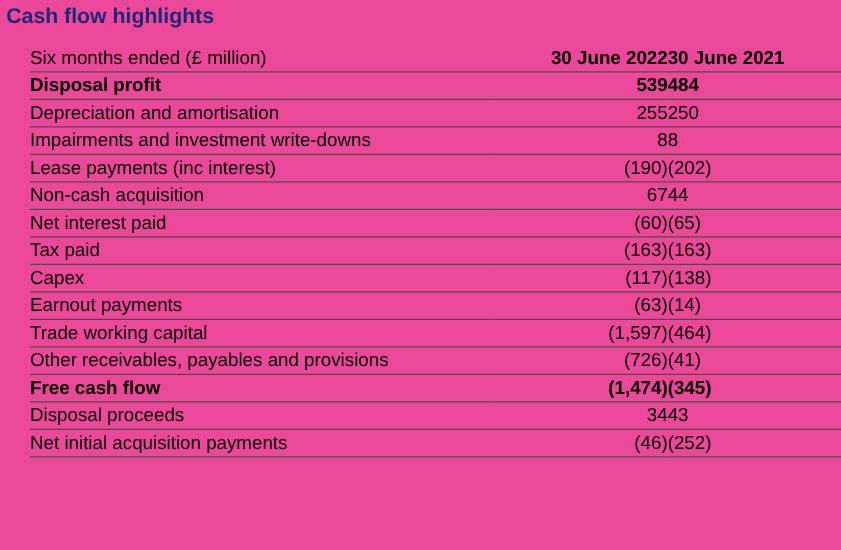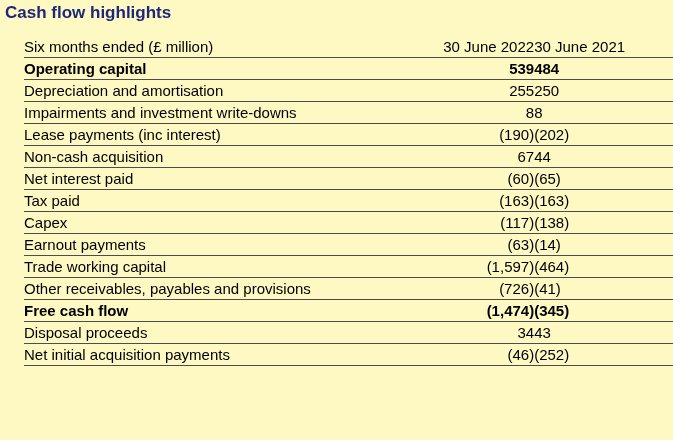--- a/index.html
+++ b/index.html
@@ -1,59 +1,59 @@
 <!DOCTYPE html>
 <html style="--title-color: #1f2878; --line-color: #4d4d4d;"><head>
 <meta charset="utf-8">
 <style>
   html,body{margin:0;padding:0;}
   body{
     width:673px;height:440px;background:#ffffff;color:#000;
     font-family:"Liberation Sans","DejaVu Sans",sans-serif;
     -webkit-font-smoothing:antialiased;
   }
-  .page{position:relative;width:673px;height:440px;overflow:hidden;background:#fef9c3;}
+  .page{position:relative;width:673px;height:440px;overflow:hidden;background:#ec4899;}
   .title{
     position:absolute;left:5px;top:3px;
     font-size:17px;font-weight:bold;letter-spacing:0;
     color:var(--title-color,#1f2878);
   }
   table.cashflow{
     position:absolute;left:24px;top:36px;width:652px;
     border-collapse:collapse;table-layout:fixed;
   }
   .cashflow th,.cashflow td{
     font-size:15px;padding:0;height:21px;line-height:21px;
     border-bottom:1px solid var(--line-color,#4d4d4d);
     vertical-align:middle;white-space:nowrap;overflow:hidden;
   }
   .col-label{width:360px;text-align:left;padding-left:2px;}
   .col-v1{width:140px;text-align:right;}
   .col-v2{width:139px;text-align:left;padding-right:13px;}
   th.col-label{font-weight:normal;}
-  th.col-v1,th.col-v2{font-weight:normal;}
+  th.col-v1,th.col-v2{font-weight:bold;}
   tr.bold td{font-weight:bold;}
 </style>
 </head>
 <body>
 
 <div class="page">
   <div class="title">Cash flow highlights</div>
 
   <table class="cashflow">
     <thead>
       <tr>
         <th class="col-label">Six months ended (£ million)</th>
         <th class="col-v1">30 June 2022</th>
         <th class="col-v2">30 June 2021</th>
       </tr>
     </thead>
     <tbody>
         <tr class="bold">
-          <td class="col-label">Operating capital</td>
+          <td class="col-label">Disposal profit</td>
           <td class="col-v1">539</td>
           <td class="col-v2">484</td>
         </tr>
         <tr>
           <td class="col-label">Depreciation and amortisation</td>
           <td class="col-v1">255</td>
           <td class="col-v2">250</td>
         </tr>
         <tr>
           <td class="col-label">Impairments and investment write-downs</td>

